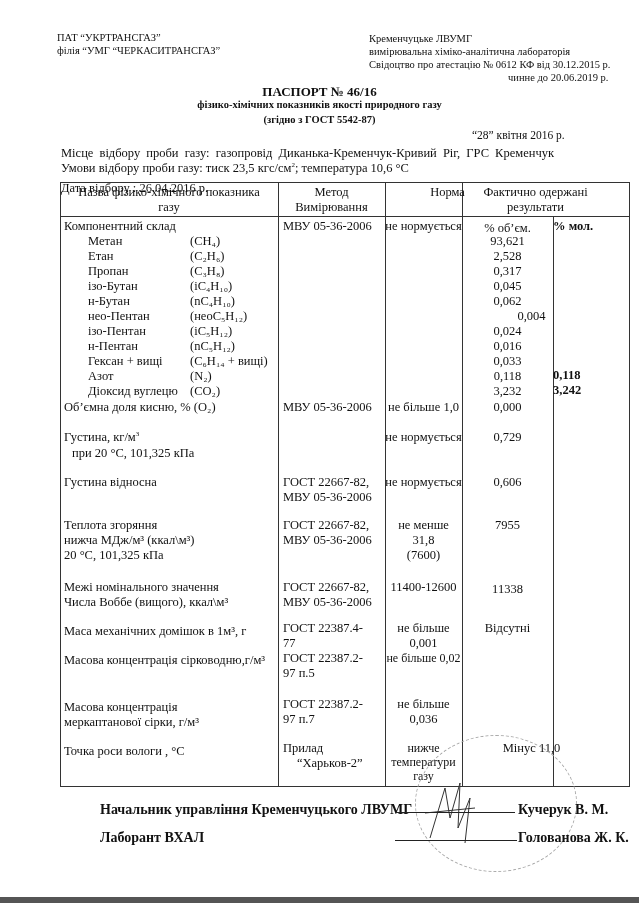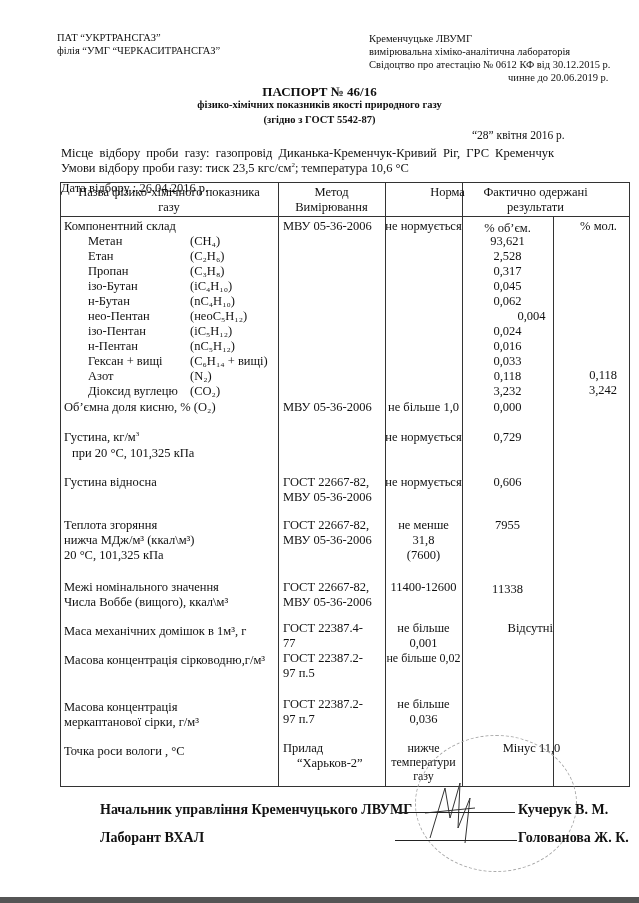--- a/index.html
+++ b/index.html
@@ -25,21 +25,21 @@
   
   .tbl { position: absolute; left: 60px; top: 182px; width: 570px; height: 605px; border: 1.4px solid #333; box-sizing: border-box; }
   .vline { position: absolute; top: 182px; width: 0; border-left: 1.4px solid #333; }
   .hline { position: absolute; height: 0; border-top: 1.4px solid #333; }
   .th { position: absolute; top: 185px; text-align: center; font-size: 12.5px; line-height: 15px; }
   .cell { position: absolute; font-size: 12.5px; line-height: 15px; }
   .c-name { left: 64px; }
   .c-method { left: 283px; }
   .c-norm { width: 77px; left: 385px; text-align: center; }
   .c-vol { width: 91px; left: 462px; text-align: center; }
-  .c-mol { width: 64px; left: 553px; text-align: right; }
+  .c-mol { width: 64px; left: 553px; text-align: left; font-weight: bold; }
   .comp { left: 88px; }
   .formula { left: 190px; }
 
   .sign { position: absolute; font-weight: bold; font-size: 14px; }
   .sig-line { position: absolute; height: 0; border-top: 1.2px solid #222; }
   .stamp { position: absolute; left: 415px; top: 735px; width: 160px; height: 135px; border: 1px dashed #aaa; border-radius: 50%; }
   .bottom-bar { position: absolute; left: 0; top: 897px; width: 639px; height: 6px; background: #555; }
 </style>
 </head>
 <body>
@@ -215,21 +215,21 @@
 
 <div class="cell c-name" style="top:624px;">Маса механічних домішок в 1м³, г</div>
 <div class="cell c-method" style="top:621px;">
   <div>ГОСТ 22387.4-</div>
   <div>77</div>
 </div>
 <div class="cell c-norm" style="top:621px;">
   <div>не більше</div>
   <div>0,001</div>
 </div>
-<div class="cell c-vol" style="top:621px;text-align:right;">Відсутні</div>
+<div class="cell c-vol" style="top:621px;">Відсутні</div>
 
 <div class="cell c-name" style="top:653px;">Масова концентрація сірководню,г/м³</div>
 <div class="cell c-method" style="top:651px;">
   <div>ГОСТ 22387.2-</div>
   <div>97   п.5</div>
 </div>
 <div class="cell c-norm" style="top:651px;font-size:12px;">не більше 0,02</div>
 
 <div class="cell c-name" style="top:700px;">
   <div>Масова концентрація</div>

